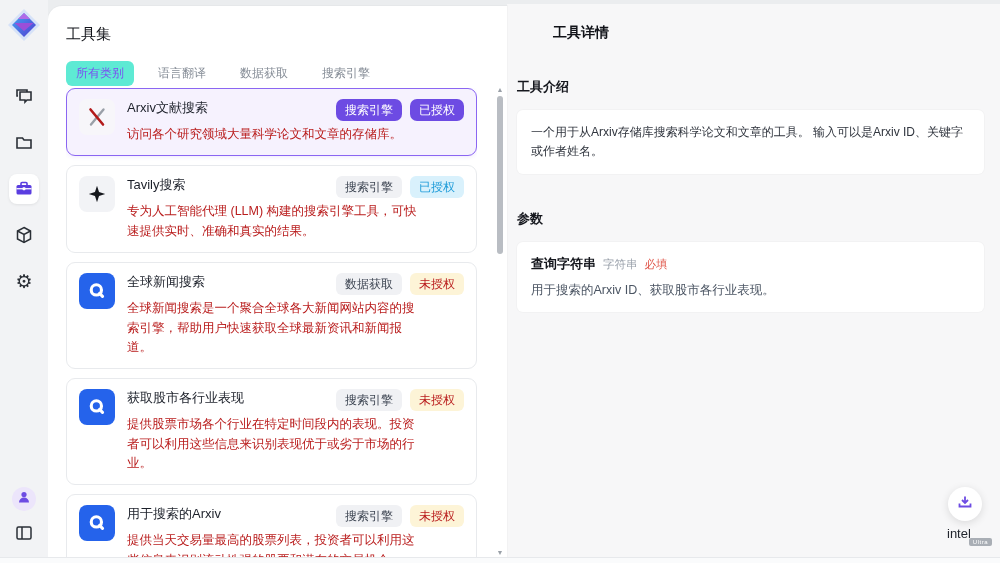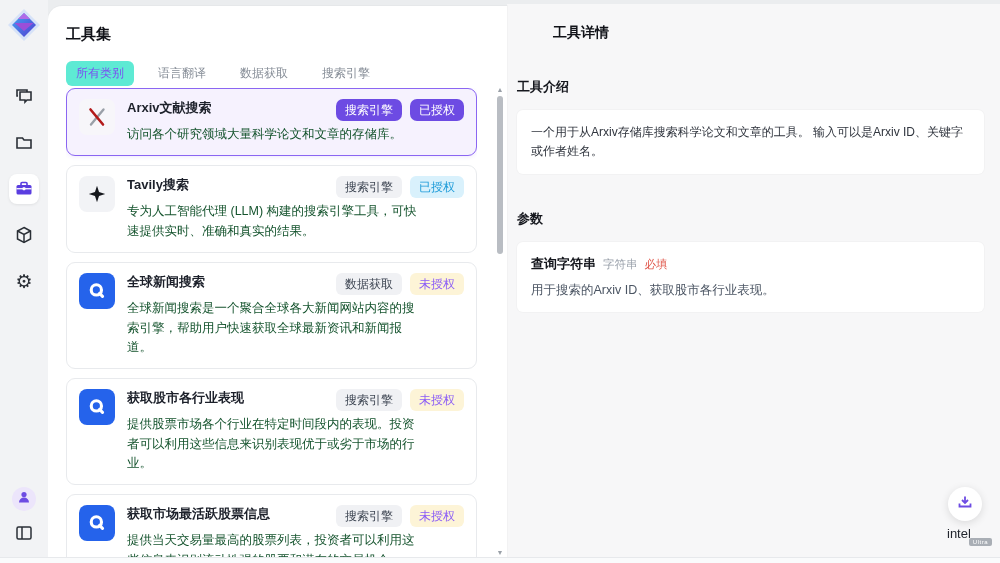--- a/index.html
+++ b/index.html
@@ -13,40 +13,40 @@
   .logo { position:absolute; left:7px; top:8px; width:34px; height:34px; }
   .rail-nav { position:absolute; left:0; top:82px; width:48px; display:flex; flex-direction:column; align-items:center; gap:16px; }
   .rail-item { width:30px; height:30px; display:flex; align-items:center; justify-content:center; border-radius:8px; cursor:pointer; }
   .rail-item.active { background:#ffffff; box-shadow:0 1px 3px rgba(0,0,0,.08); }
   .rail-item svg { display:block; }
   .gear-glyph { font-size:19px; line-height:1; color:#2a2f36; }
   .rail-bottom { position:absolute; left:0; bottom:18px; width:48px; display:flex; flex-direction:column; align-items:center; gap:10px; }
   .avatar { width:24px; height:24px; border-radius:50%; background:#ece5fb; display:flex; align-items:center; justify-content:center; }
   
   .list-panel { position:absolute; left:48px; top:6px; width:459px; height:551px; background:#fff; border-radius:14px 0 0 0; z-index:2; overflow:hidden; box-shadow:0 0 0 1px rgba(0,0,0,0.02); }
-  .panel-title { position:absolute; left:18px; top:19px; font-size:15px; font-weight:bold; color:#101218; }
+  .panel-title { position:absolute; left:18px; top:19px; font-size:15px; font-weight:normal; color:#101218; }
   .tabs { position:absolute; left:18px; top:55px; display:flex; gap:14px; align-items:center; }
   .tab { font-size:12px; color:#868d97; padding:4px 10px; border-radius:6px; cursor:pointer; white-space:nowrap; }
   .tab.active { background:#5eead4; color:#7a4ff0; }
   .tool-list { position:absolute; left:18px; top:82px; width:411px; height:469px; overflow:hidden; }
   .tool-card { display:flex; gap:12px; background:#fff; border:1px solid #e8eaed; border-radius:9px; padding:10px 12px 11px 12px; margin-bottom:9px; cursor:pointer; }
   .tool-card.selected { border:1.5px solid #8b66f2; background:#f6f2fe; box-shadow:0 1px 4px rgba(120,80,240,.12); }
   .tool-icon { flex:0 0 36px; width:36px; height:36px; border-radius:8px; background:#f2f3f6; display:flex; align-items:center; justify-content:center; overflow:hidden; }
   .tool-icon.ic-news-blue { background:#2563eb; }
   .tool-icon.ic-arxiv, .tool-card.selected .tool-icon { background:#f7f6fa; }
   .tool-body { flex:1; min-width:0; }
   .tool-head { display:flex; align-items:flex-start; }
-  .tool-name { font-size:13px; font-weight:bold; color:#1c202a; line-height:18px;text-align:center; }
+  .tool-name { font-size:13px; font-weight:normal; color:#1c202a; line-height:18px;text-align:center; }
   .badges { margin-left:auto; display:flex; gap:8px; }
   .badge { font-size:12px; line-height:1; padding:5px 9px; border-radius:6px; white-space:nowrap; }
   .badge.cat { background:#f0f1f4; color:#3f4754; }
   .badge.auth.ok { background:#d9f1fc; color:#1d9bd8; }
-  .badge.auth.no { background:#fdf4d7; color:#8b5cf6; }
+  .badge.auth.no { background:#fdf4d7; color:#b91c1c; }
   .tool-card.selected .badge { background:#6d4be3; color:#fff; border-radius:7px; }
-  .tool-desc { margin-top:4px; font-size:12.5px; color:#14532d; line-height:1.55; max-width:298px; }
+  .tool-desc { margin-top:4px; font-size:12.5px; color:#b91c1c; line-height:1.55; max-width:298px; }
   
   .scrollbar { position:absolute; right:2px; top:80px; width:10px; height:471px; }
   .sb-arrow { position:absolute; left:0; width:10px; height:8px; font-size:7px; color:#9aa0a8; text-align:center; line-height:8px; cursor:pointer; }
   .sb-arrow.up { top:0; } .sb-arrow.down { bottom:0; }
   .sb-thumb { position:absolute; left:2px; top:10px; width:6px; height:158px; background:#b9bdc3; border-radius:3px; cursor:grab; }
   
   .detail-panel { position:absolute; left:507px; top:4px; width:493px; height:553px; background:#f7f7f8; z-index:1; padding:20px 16px 0 10px; }
   .detail-title { font-size:14px; font-weight:bold; color:#101218;margin-left:36px; }
   .section-heading { font-size:13px; font-weight:bold; color:#15171d; margin-top:36px; }
   .detail-card { background:#fff; border-radius:6px; margin-top:14px; padding:13px 14px; box-shadow:0 0 0 1px rgba(0,0,0,.02); }
@@ -224,21 +224,21 @@
   </div>
       <div class="tool-card">
     <div class="tool-icon ic-news-blue">
           <svg width="22" height="22" viewBox="0 0 24 24">
             <circle cx="11.3" cy="10.8" r="5.6" fill="none" stroke="#fff" stroke-width="3.4"></circle>
             <line x1="14.8" y1="14.6" x2="18" y2="17.8" stroke="#fff" stroke-width="3.4" stroke-linecap="round"></line>
           </svg>
         </div>
     <div class="tool-body">
       <div class="tool-head">
-        <span class="tool-name">获取市场最活跃股票信息</span>
+        <span class="tool-name">用于搜索的Arxiv</span>
         <span class="badges">
           <span class="badge cat">搜索引擎</span>
           <span class="badge auth no">未授权</span>
         </span>
       </div>
       <div class="tool-desc">提供当天交易量最高的股票列表，投资者可以利用这些信息来识别流动性强的股票和潜在的交易机会。</div>
     </div>
   </div>
     </div>
   <div class="scrollbar">

